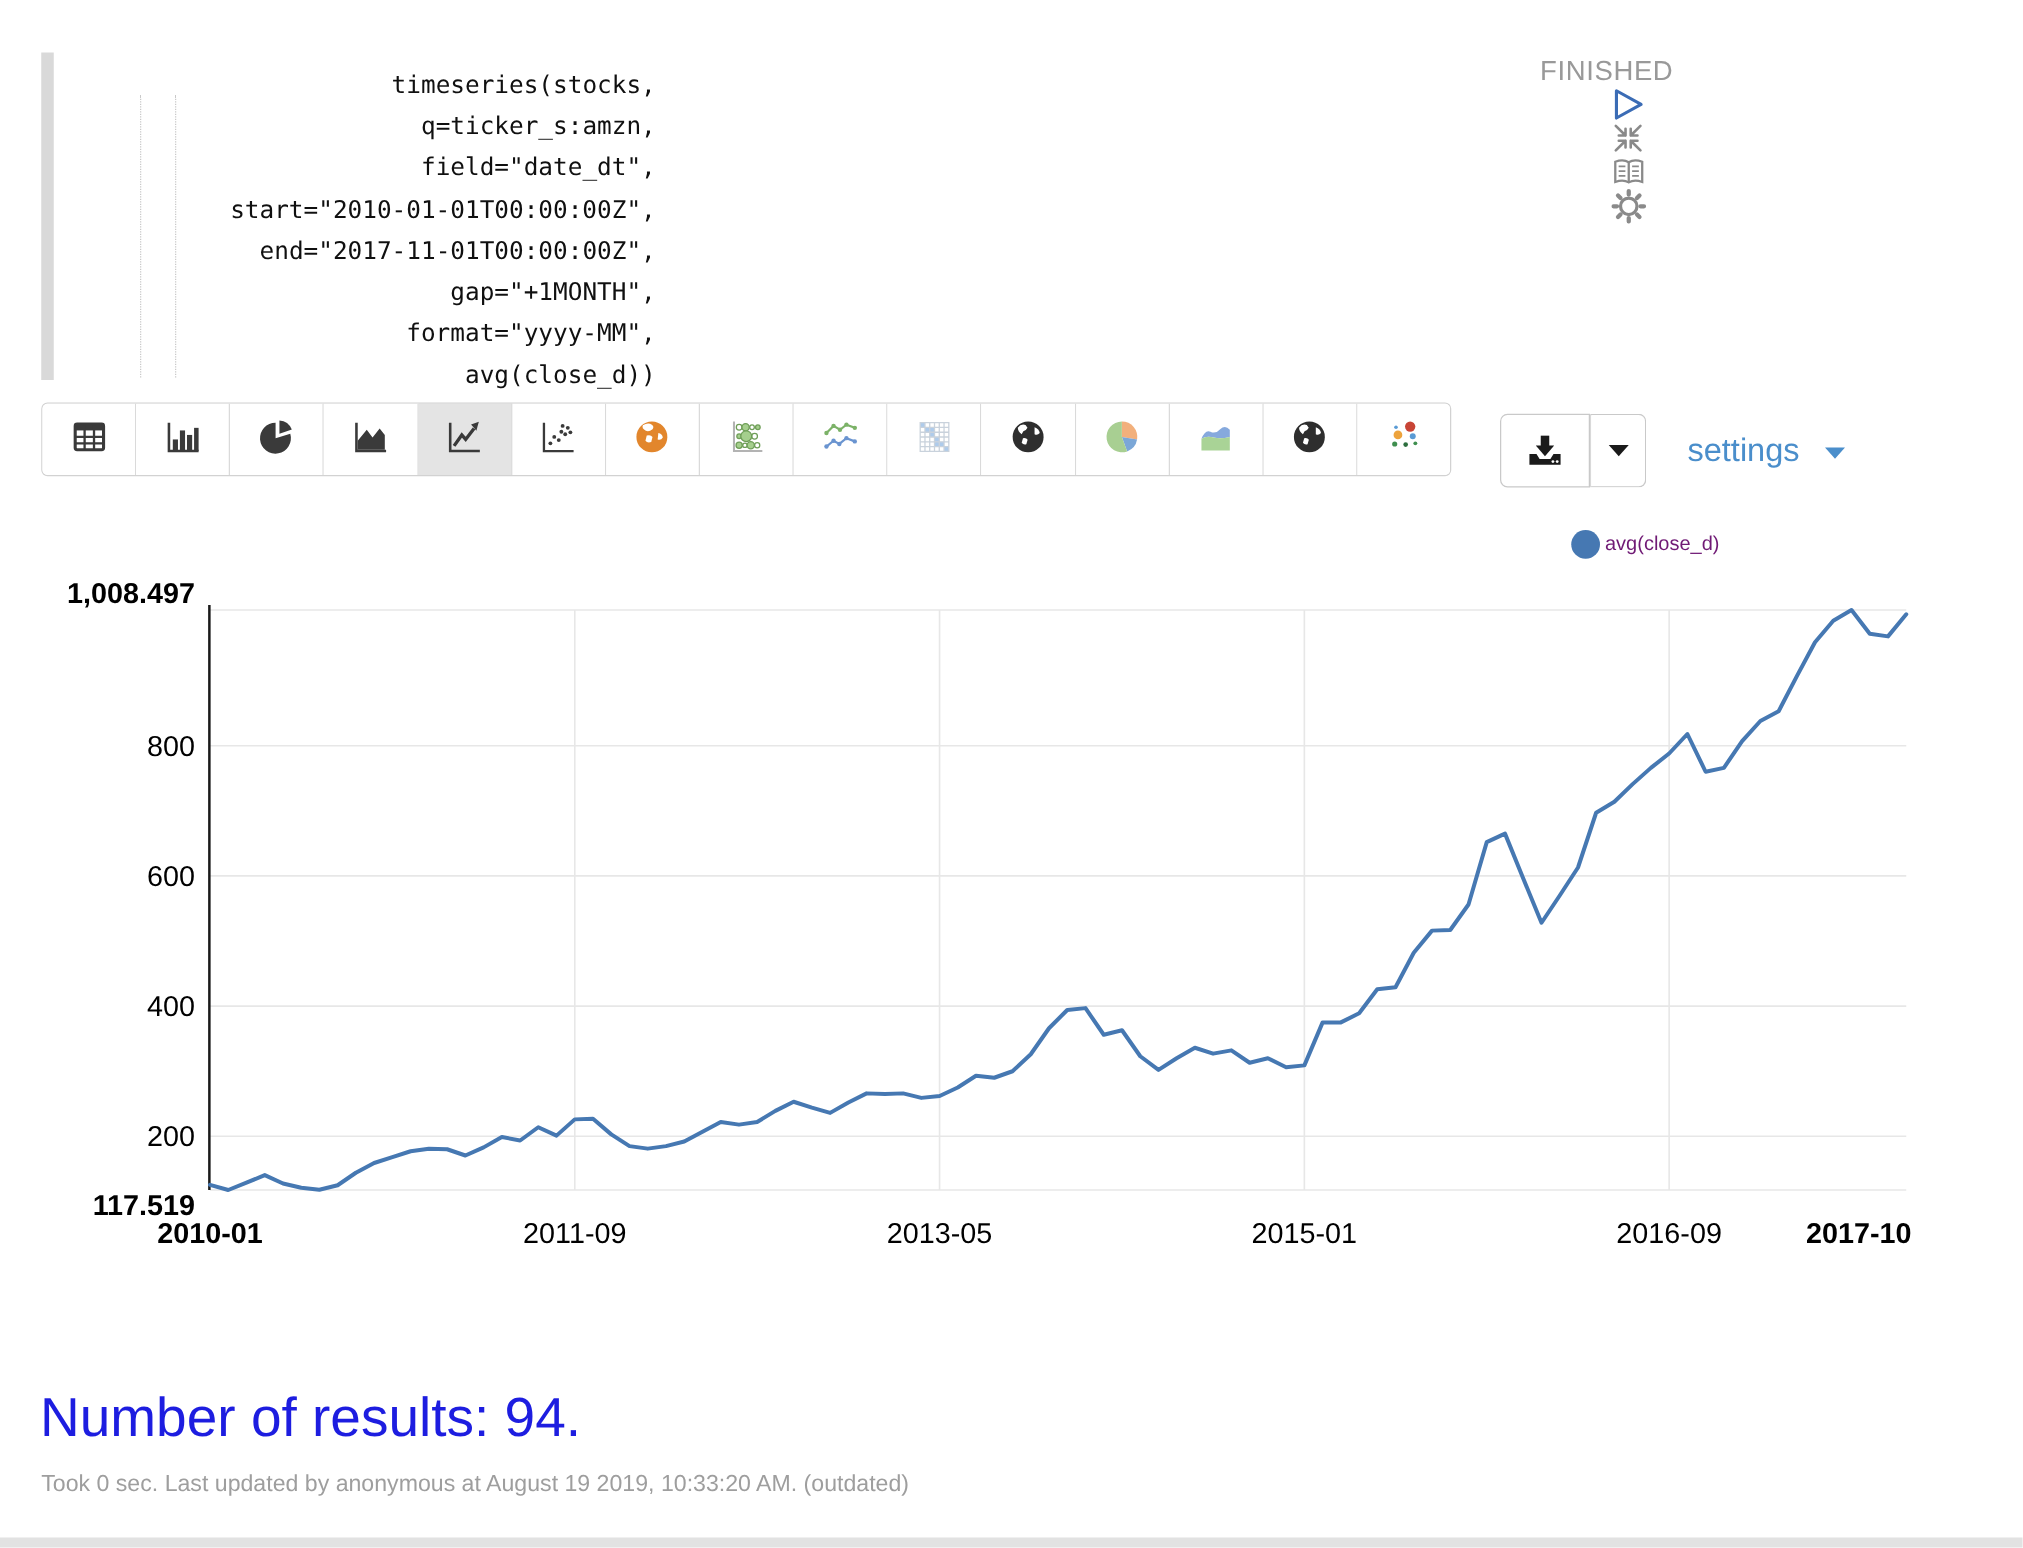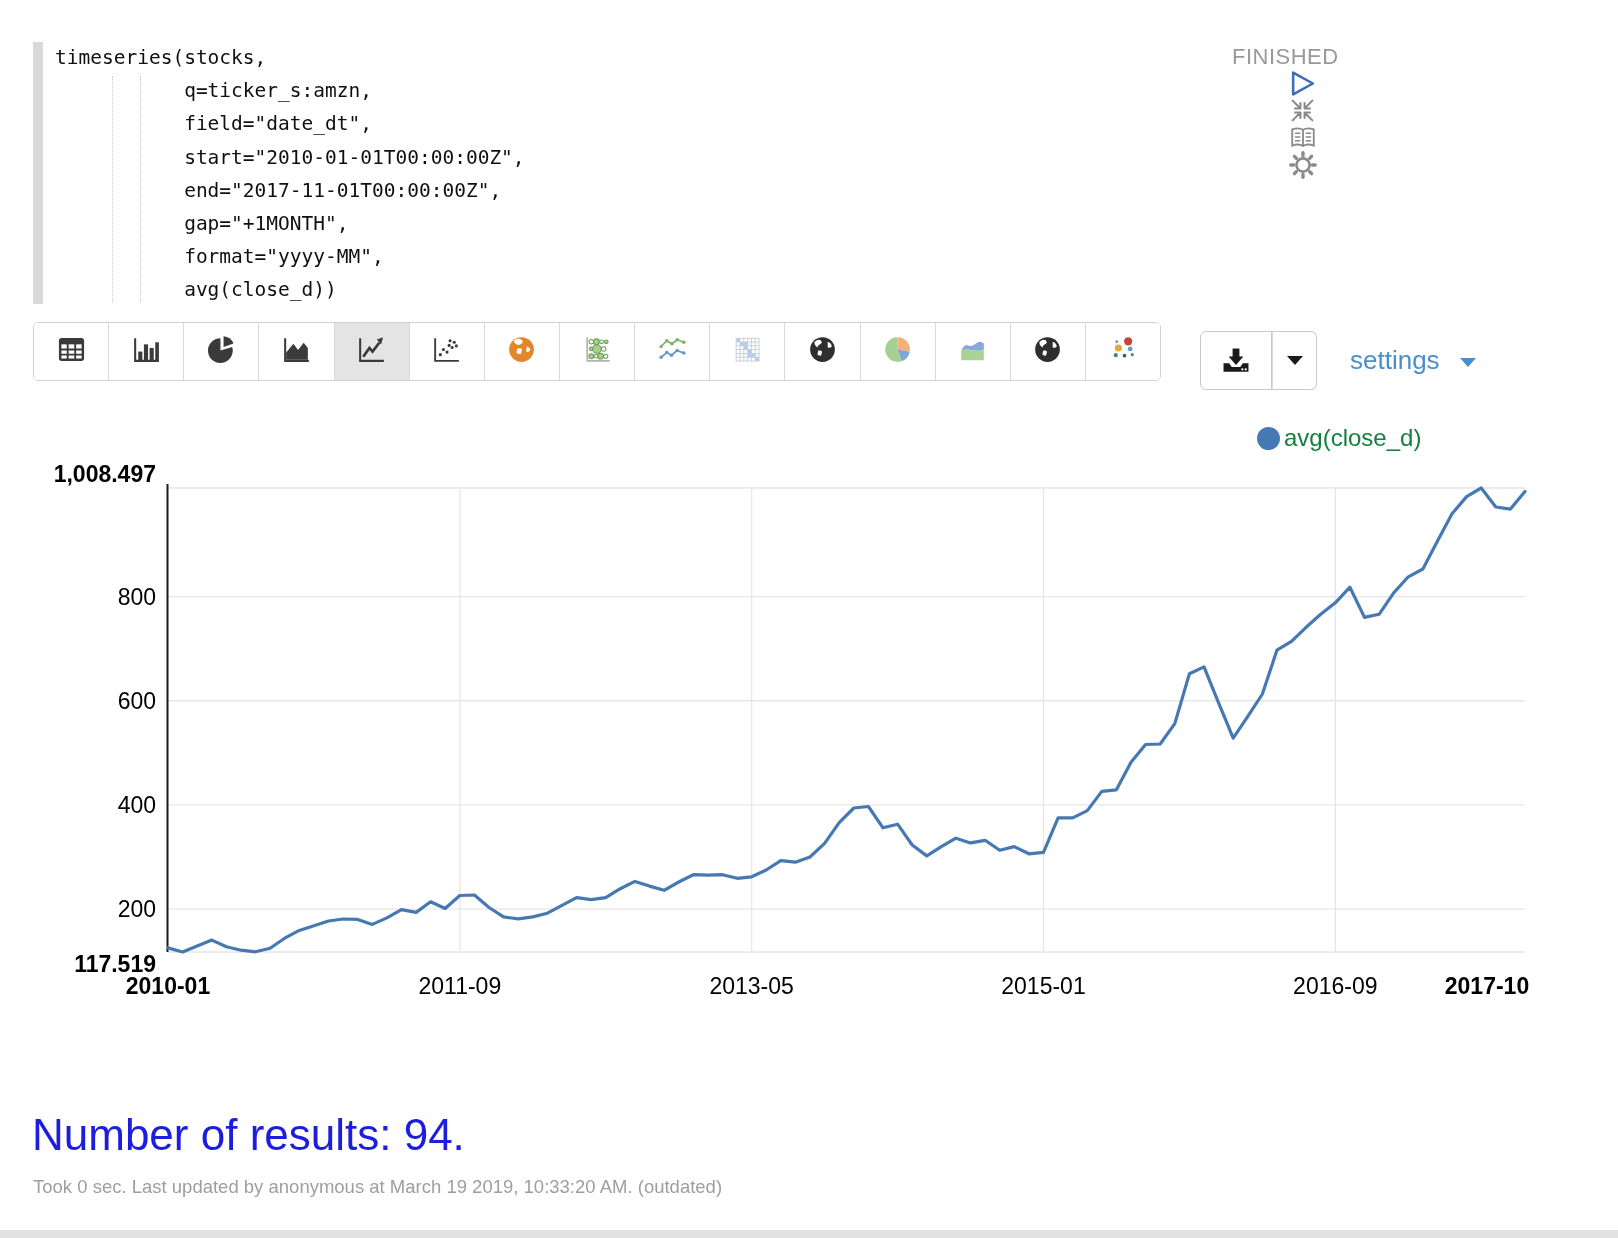--- a/index.html
+++ b/index.html
@@ -5,22 +5,22 @@
   html,body{margin:0;padding:0;}
   body{
     width:1618px;height:1238px;position:relative;background:#fff;
     font-family:"Liberation Sans",sans-serif;overflow:hidden;color:#111;
   }
   
   .gutter{position:absolute;left:33px;top:42px;width:10px;height:262px;background:#d9d9d9;}
   .guide{position:absolute;top:76px;height:226px;border-left:1px dotted #c9c9c9;}
   .g1{left:112px}.g2{left:140px}
   .code{
-    position:absolute;left:55px;top:41px;margin:0;
-    font-family:"DejaVu Sans Mono",monospace;font-size:19.5px;line-height:33.2px;color:#101010;
+    position:absolute;left:55px;top:51px;margin:0;
+    font-family:"DejaVu Sans Mono",monospace;font-size:19.5px;line-height:33.2px;color:#101010;text-align:right;
   }
   
   .statusbar{position:absolute;left:1232px;top:44px;height:32px;display:flex;align-items:center;flex-direction:column;}
   .status-label{font-size:22px;color:#999;letter-spacing:.5px;margin-right:22px;}
   .pctl{width:28px;height:28px;margin-left:13px;display:flex;align-items:center;justify-content:center;cursor:pointer;}
   
   .toolbar{
     position:absolute;left:33px;top:322px;width:1128px;height:59px;box-sizing:border-box;
     display:flex;background:#fff;border:1px solid #d2d2d2;border-radius:5px;
   }
@@ -33,21 +33,21 @@
     display:flex;align-items:center;justify-content:center;cursor:pointer;}
   .dlcaret{width:45px;box-sizing:border-box;border:1px solid #c9c9c9;border-left:1px solid #d9d9d9;border-radius:0 6px 6px 0;background:#fff;
     display:flex;align-items:center;justify-content:center;cursor:pointer;}
   .caret-down{width:0;height:0;border-left:8px solid transparent;border-right:8px solid transparent;border-top:9px solid #1a1a1a;}
   .settings{position:absolute;left:1350px;top:336px;height:48px;display:flex;align-items:center;gap:20px;cursor:pointer;}
   .settings-label{font-size:26px;color:#4a8ecb;}
   .settings-caret{width:0;height:0;border-left:8px solid transparent;border-right:8px solid transparent;border-top:9px solid #4a8ecb;margin-top:4px;}
   
   .legend{position:absolute;left:1257px;top:424px;display:flex;align-items:center;cursor:pointer;}
   .legend-dot{width:23px;height:23px;border-radius:50%;margin-right:4px;}
-  .legend-label{font-size:24px;color:#15803d;}
+  .legend-label{font-size:16px;color:#701a75;}
   
   #chart{position:absolute;left:0;top:0;pointer-events:none;}
   #chart text{font-family:"Liberation Sans",sans-serif;font-size:23px;fill:#000;}
   #chart text.emph{font-weight:bold;}
   
   .results{position:absolute;left:32px;top:1110px;font-size:44px;color:#1d1de0;}
   .footer{position:absolute;left:33px;top:1176px;font-size:18.5px;color:#9e9e9e;}
   .bottom-strip{position:absolute;left:0;top:1230px;width:1618px;height:8px;background:#e2e2e2;}
 </style>
 </head>
@@ -304,14 +304,14 @@
     <text x="156" y="972" text-anchor="end" class="emph">117.519</text>
     <text x="168" y="994" text-anchor="middle" class="emph">2010-01</text>
     <text x="459.8279569892473" y="994" text-anchor="middle">2011-09</text>
     <text x="751.6559139784946" y="994" text-anchor="middle">2013-05</text>
     <text x="1043.483870967742" y="994" text-anchor="middle">2015-01</text>
     <text x="1335.3118279569892" y="994" text-anchor="middle">2016-09</text>
     <text x="1487" y="994" text-anchor="middle" class="emph">2017-10</text>
   </svg>
 
 <div class="results">Number of results: 94.</div>
-<div class="footer">Took 0 sec. Last updated by anonymous at March 19 2019, 10:33:20 AM. (outdated)</div>
+<div class="footer">Took 0 sec. Last updated by anonymous at August 19 2019, 10:33:20 AM. (outdated)</div>
 <div class="bottom-strip"></div>
 
 </body></html>

